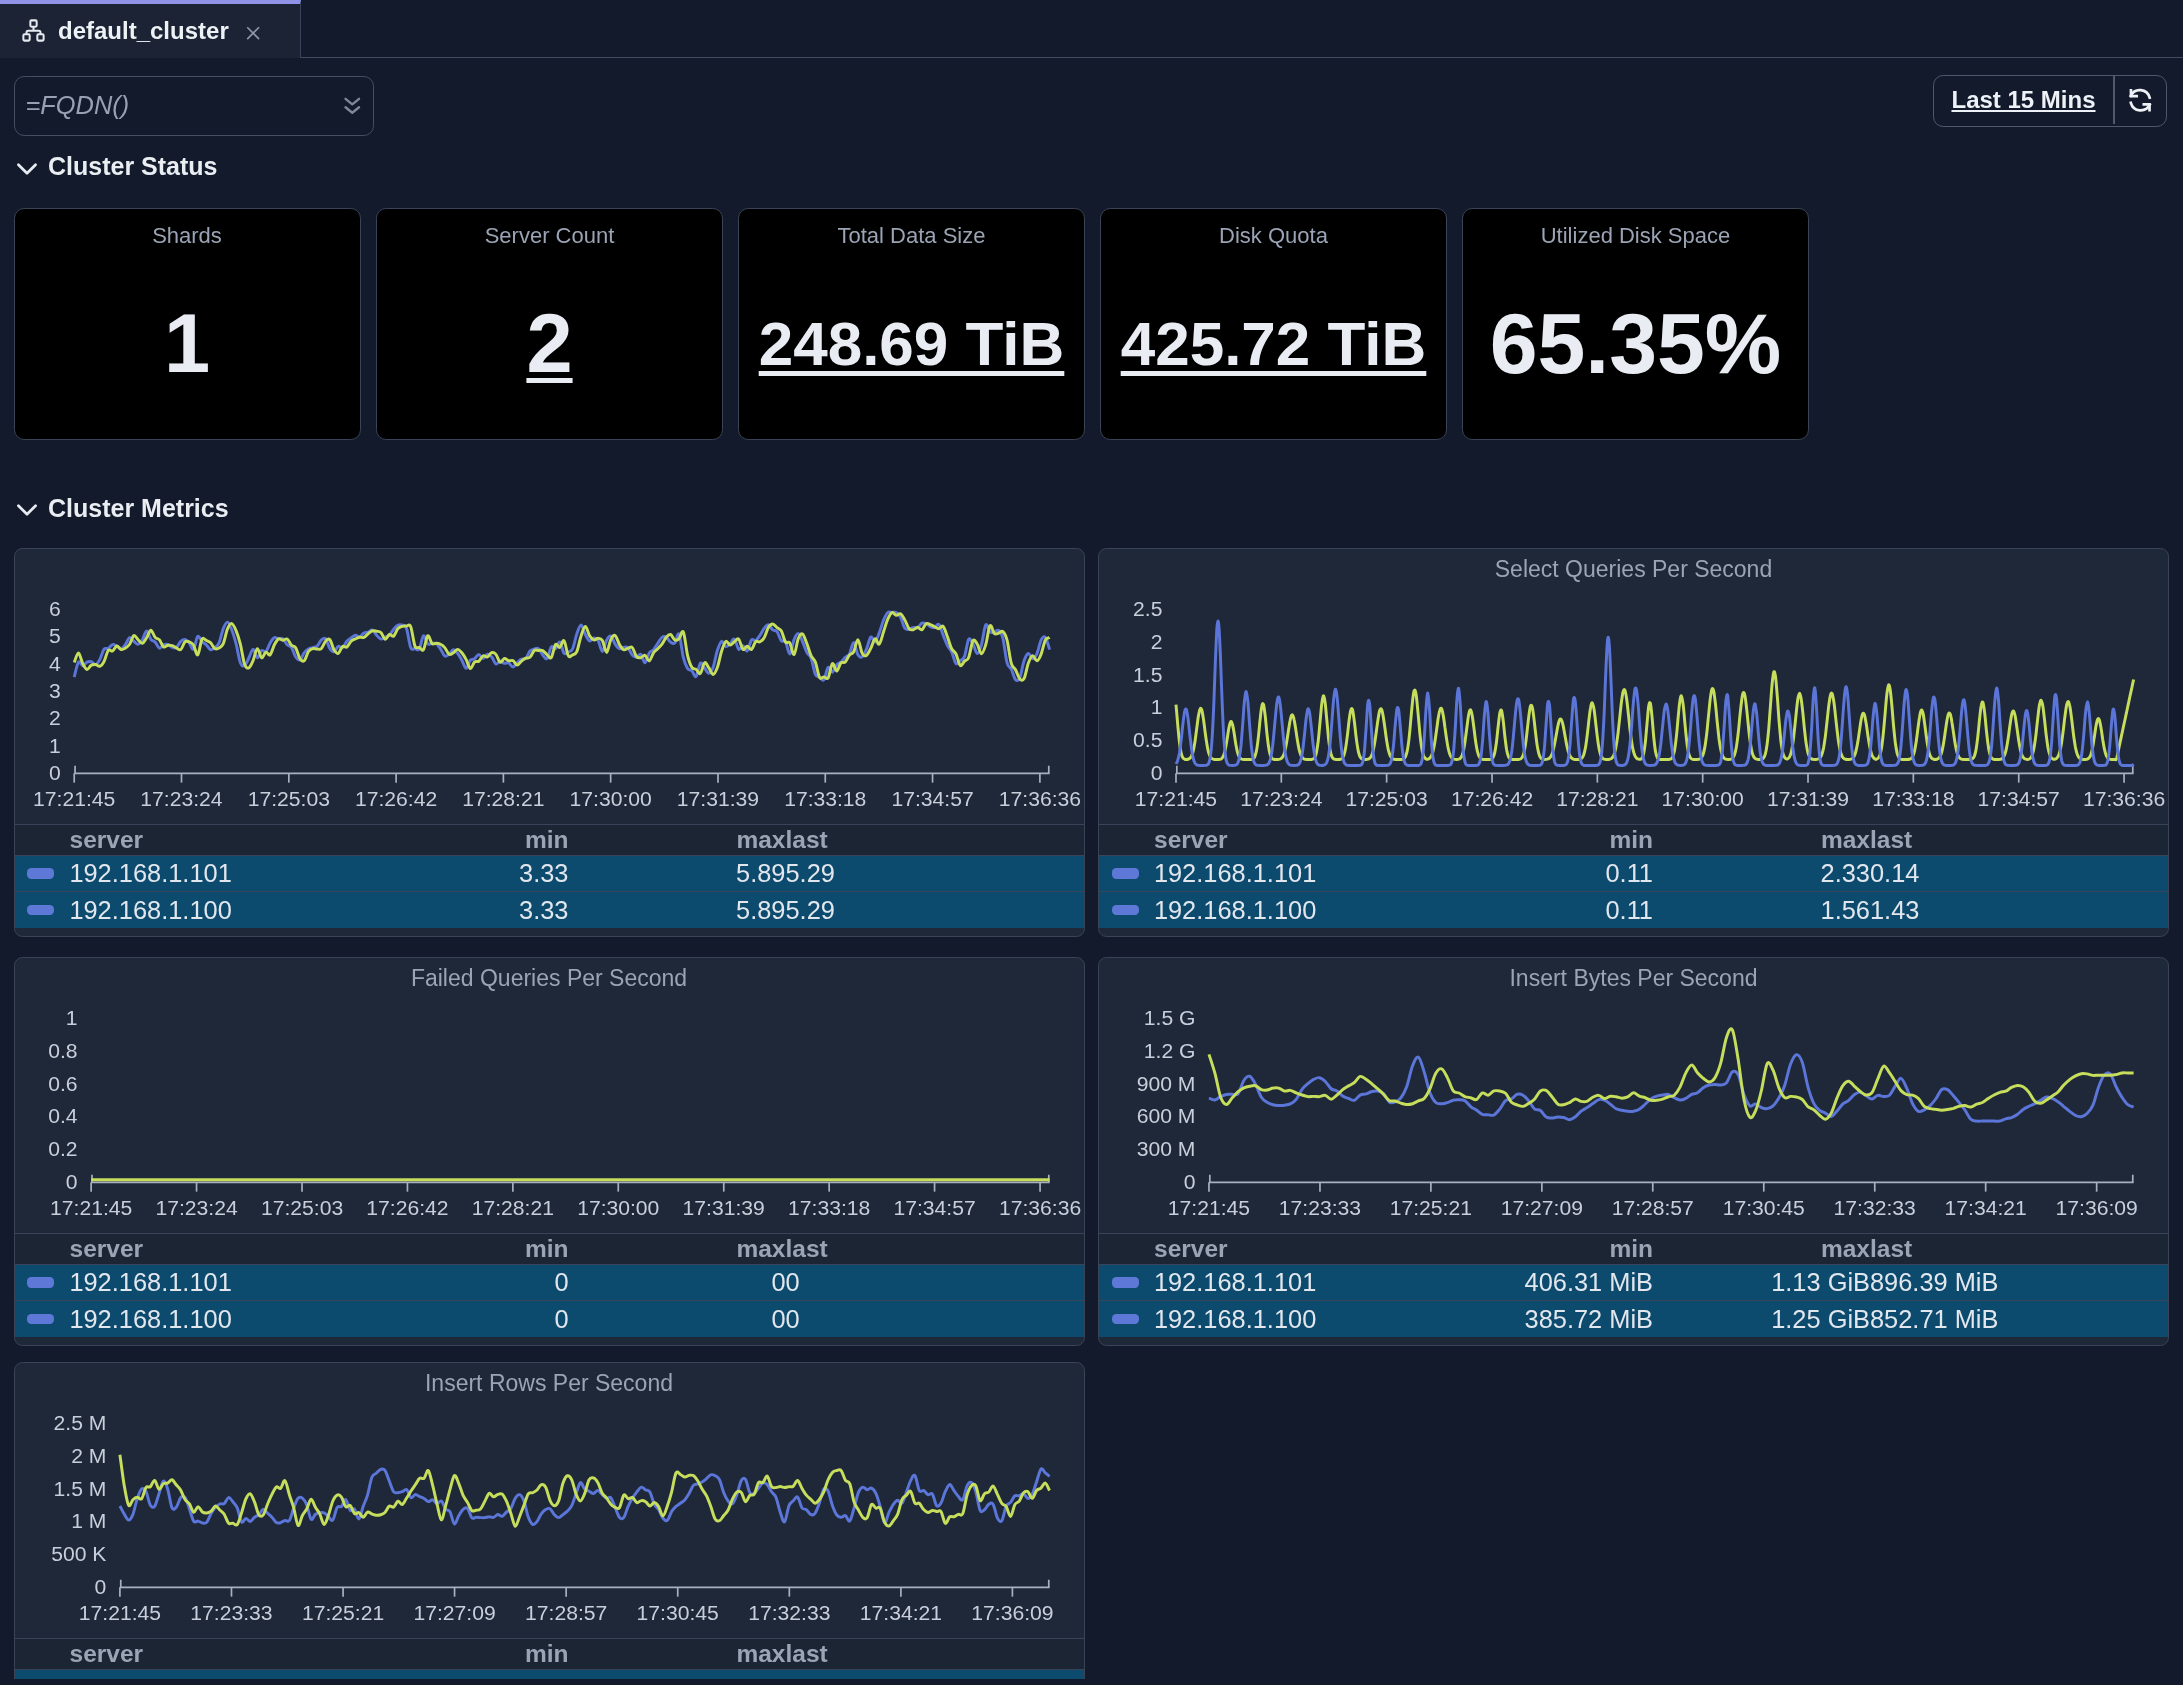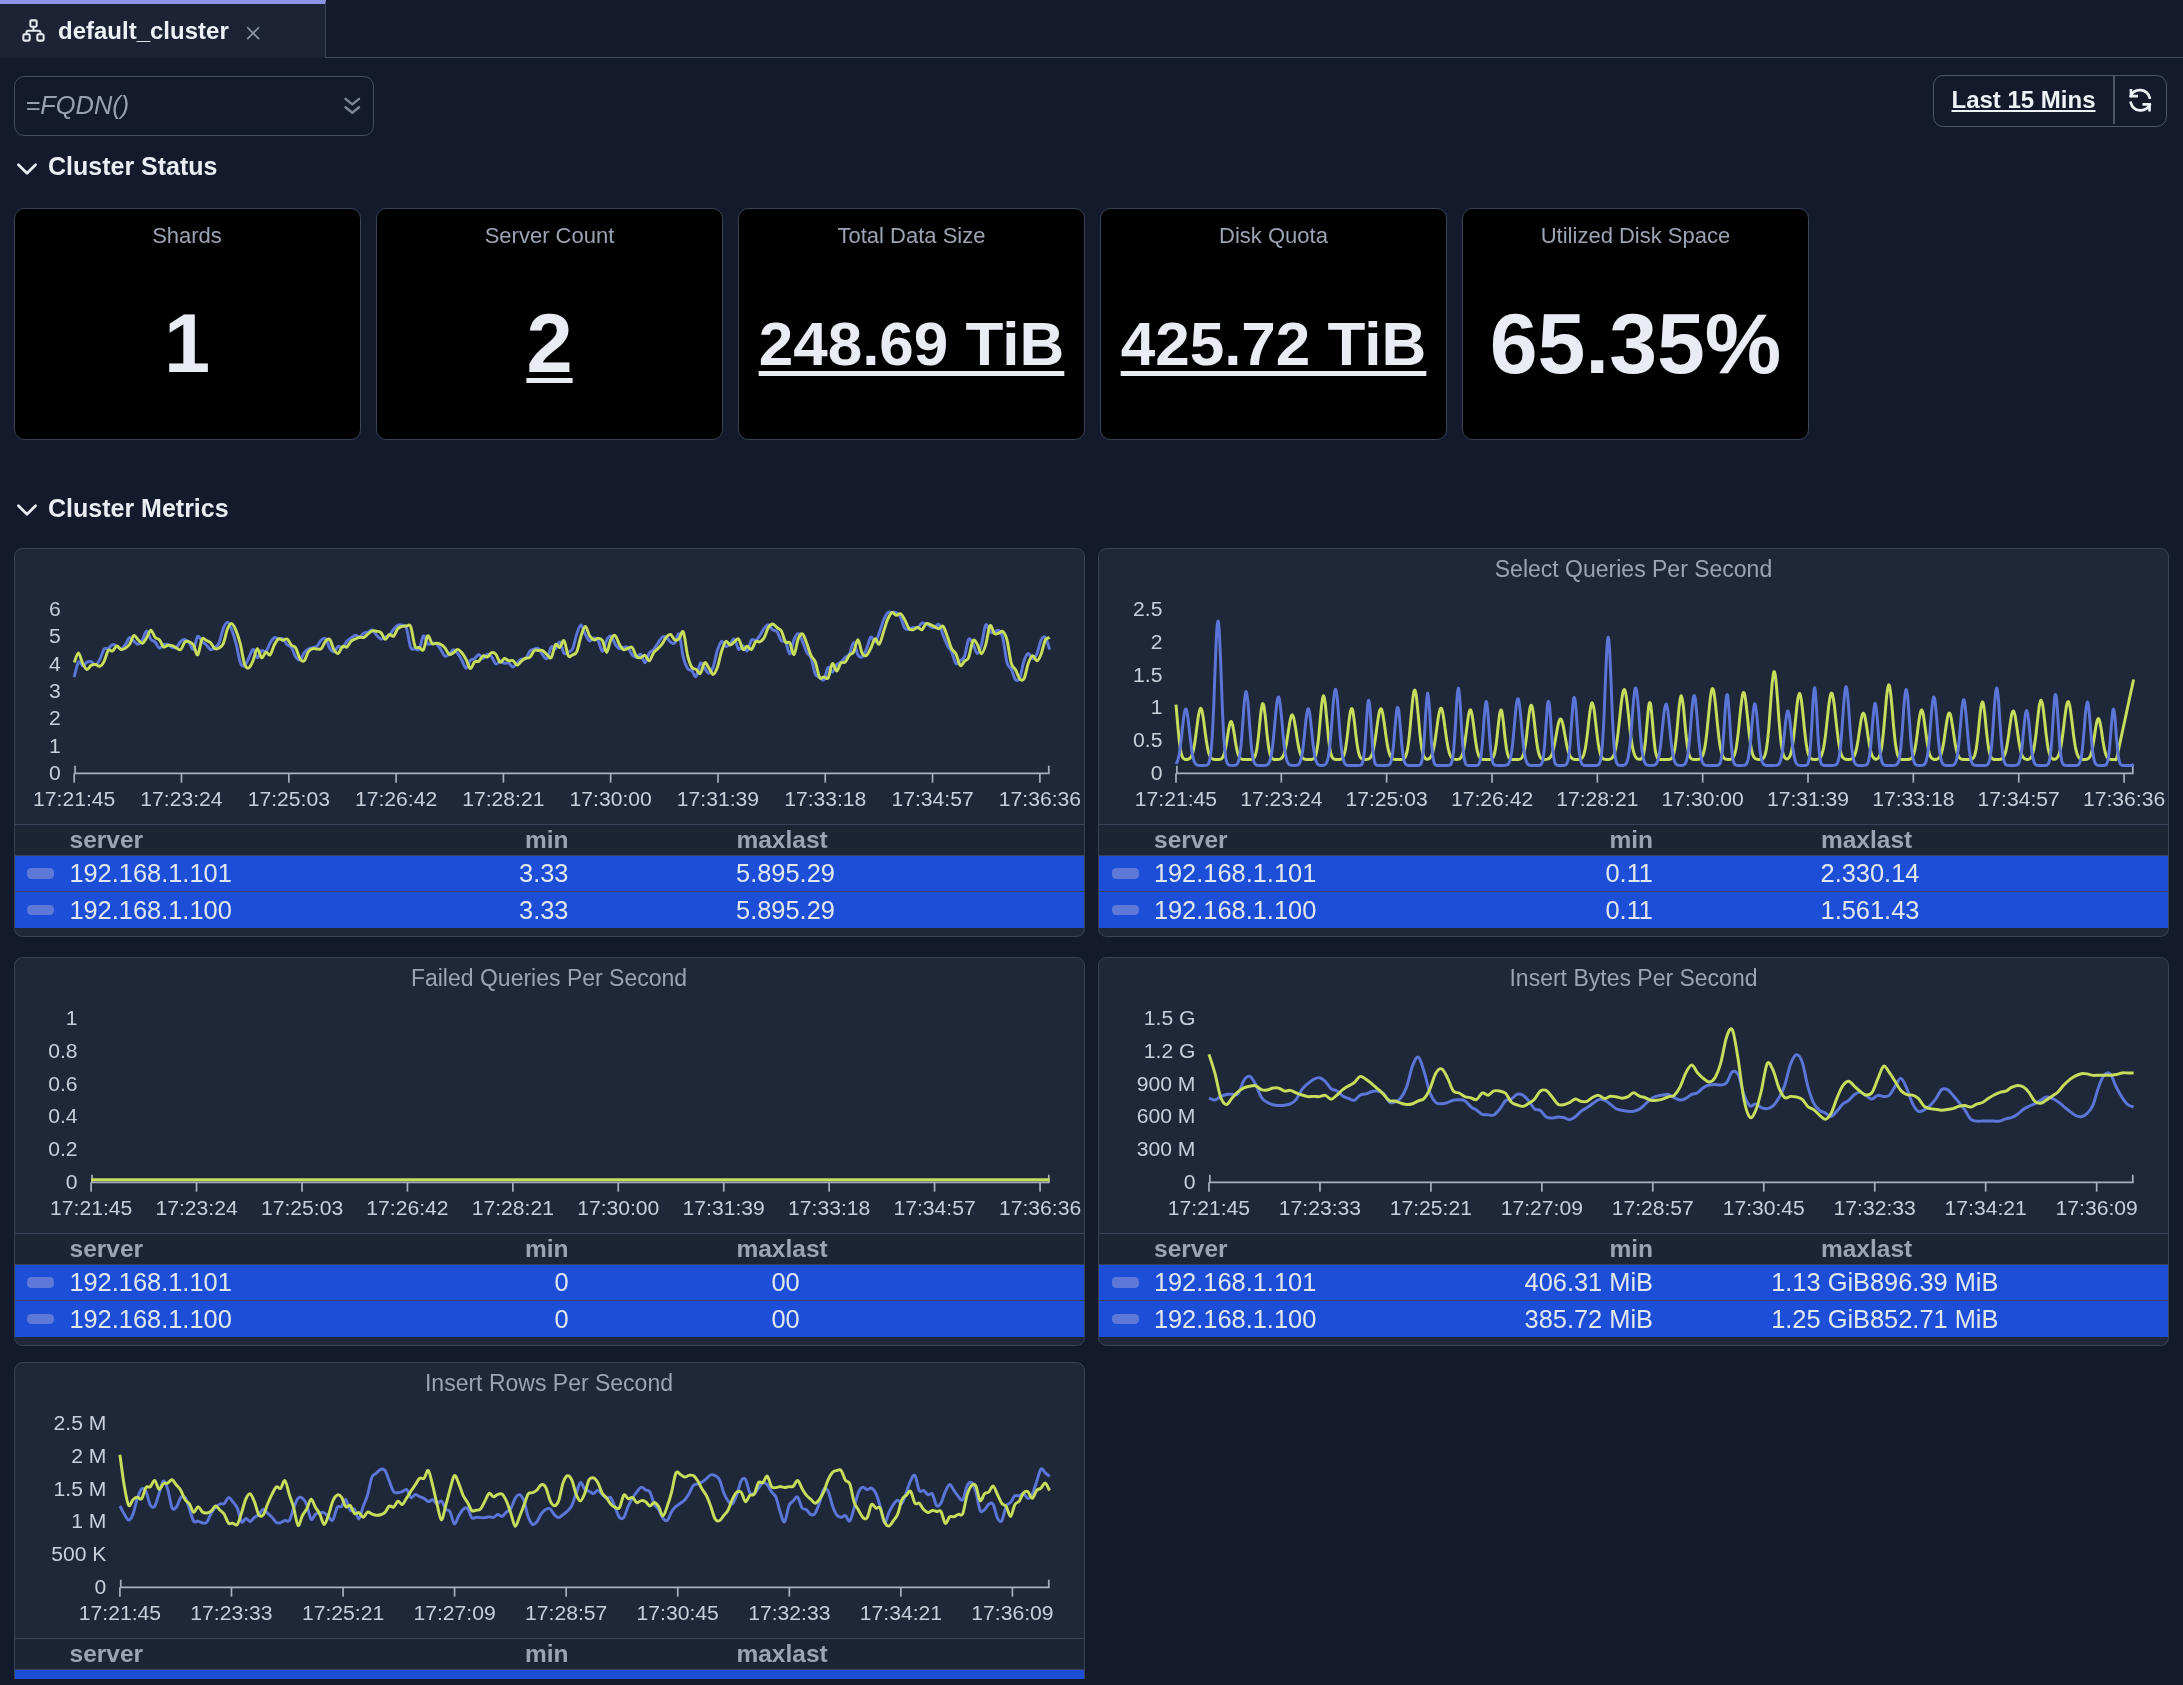--- a/index.html
+++ b/index.html
@@ -1,17 +1,17 @@
 <!DOCTYPE html>
 <html style="font-size:13.5px"><head><meta charset="utf-8"><style>
 * { margin:0; padding:0; box-sizing:border-box; }
 body { font-family:"Liberation Sans", sans-serif; background:#121a2b; }
 #page { position:relative; width:2183px; height:1686px; background:#121a2b; overflow:hidden; }
 #tabbar { position:absolute; left:0; top:0; width:2183px; height:58px; border-bottom:1.7px solid #434c5e; background:#121a2b; }
-#tab { position:absolute; left:0; top:0; width:326px; height:58px; background:#1b2334; border-top:4.2px solid #8e93e8; border-right:1.7px solid #39435a; }
+#tab { position:absolute; left:0; top:0; width:301px; height:58px; background:#1b2334; border-top:4.2px solid #8e93e8; border-right:1.7px solid #39435a; }
 #tab .ticon { position:absolute; left:19.5px; top:12.7px; }
 #tab .ttxt { position:absolute; left:58px; top:0; height:54px; line-height:54px; font-size:24px; font-weight:bold; color:#eef1f6; }
 #tab .tclose { position:absolute; left:243px; top:18.6px; }
 #fqdn { position:absolute; left:13.5px; top:76px; width:360px; height:60px; border:1.7px solid #454f63; border-radius:10.2px; }
 #fqdn .ftxt { position:absolute; left:11px; top:0; height:57px; line-height:57px; font-size:25.4px; color:#97a1b3;font-style:italic; }
 #fqdn svg { position:absolute; right:11px; top:18px; }
 #timebtn { position:absolute; left:1933px; top:75px; width:234px; height:52px; border:1.7px solid #4f596d; border-radius:10.2px; }
 #timebtn .sep { position:absolute; left:179px; top:0; width:1.7px; height:48px; background:#4f596d; }
 #timebtn .ttxt { position:absolute; left:0; top:0; width:179px; height:48px; line-height:48px; text-align:center; font-size:24px; font-weight:600; color:#eef1f6;text-decoration:underline; }
 #timebtn svg { position:absolute; left:191px; top:8.5px; }
@@ -20,21 +20,21 @@
 .card .ct { margin-top:13.5px; text-align:center; font-size:22px; color:#9aa4b4; }
 .card .cv { position:absolute; top:39px; bottom:0; left:0; right:0; display:flex; align-items:center; justify-content:center; font-size:83px; font-weight:bold; color:#e9edf3; }
 .card .cv.sm { font-size:62px; }
 .card .cv.pc { font-size:86px; }
 .card .cv.lnk { text-decoration:underline; text-decoration-thickness:5.1px; text-underline-offset:6px; }
 .panel { position:absolute; width:1071px; height:389px; background:#1f2839; border:1.7px solid #3a4457; border-radius:8.5px; }
 .ptitle { position:absolute; top:6.8px; left:0; width:100%; text-align:center; font-size:23px; color:#9aa4b4; }
 .ax { font-size:25px; fill:#c8cfdb; font-family:"Liberation Sans",sans-serif; }
 .legend { position:absolute; left:0; top:275px; width:100%; }
 .lhead { display:flex; align-items:center; height:32px; border-top:1.7px solid #39435a; border-bottom:1.7px solid #39435a; font-weight:600; color:#9aa4b4; font-size:24.5px; background:#1c2534; }
-.lrow { display:flex; align-items:center; height:36px; border-bottom:1.7px solid #39435a; font-size:25.4px; color:#e2e7ee; background:#1d4ed8; }
+.lrow { display:flex; align-items:center; height:36px; border-bottom:1.7px solid #39435a; font-size:25.4px; color:#e2e7ee; background:#0c4a6e; }
 .lrow:last-child { border-bottom:none; }
 .lname { flex:1; display:flex; align-items:center; padding-left:12.7px; }
 .lhead .lname { padding-left:55px; }
 .cmin { width:161px; text-align:right; }
 .cmax { width:217px; text-align:right; }
 .clast { width:213px; text-align:left; margin-right:85px; }
 .sw { display:inline-block; width:27px; height:10.2px; border-radius:4.2px; background:#5d78d6; margin-right:15.2px; }
 </style></head><body>
 <div id="page">
 <div id="tabbar"></div>

